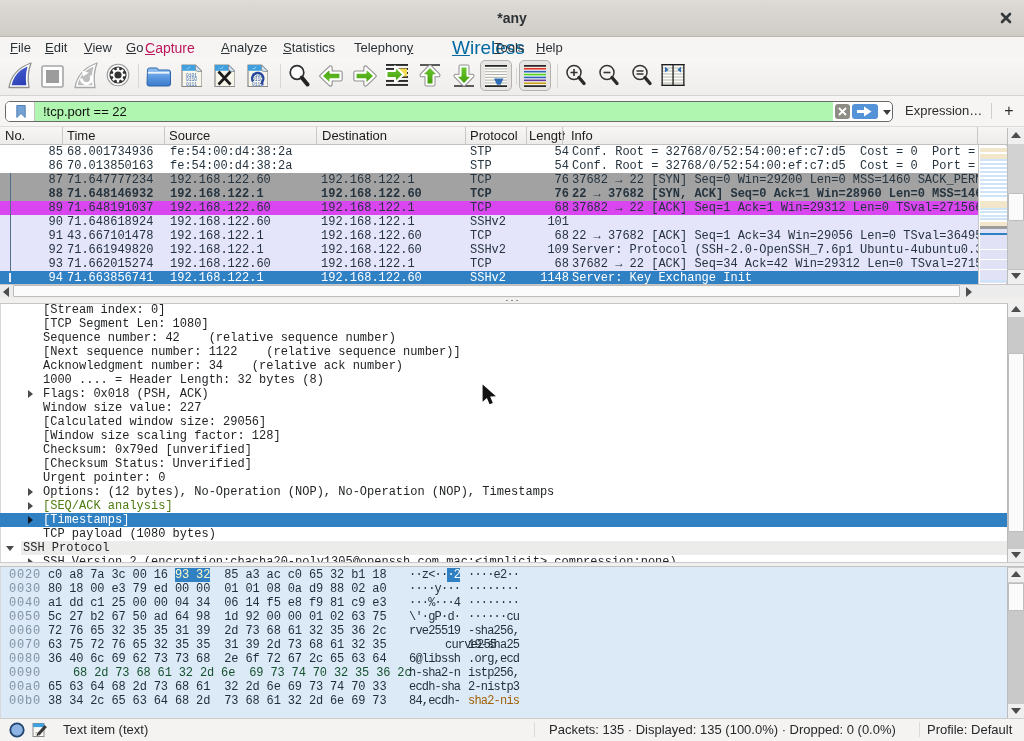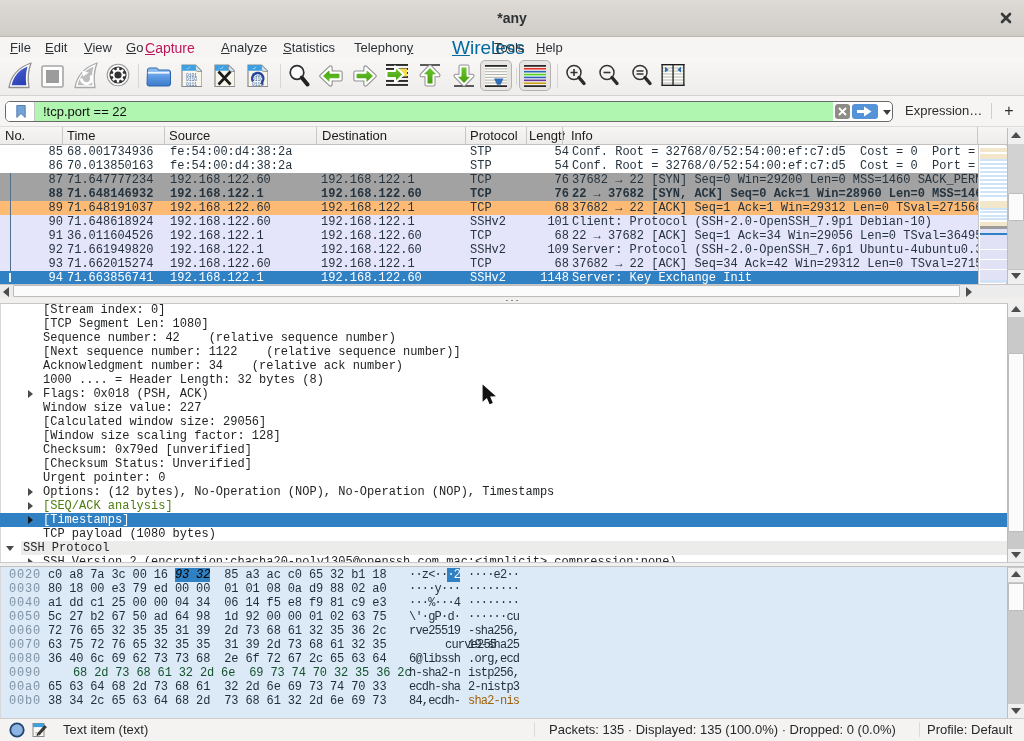--- a/index.html
+++ b/index.html
@@ -296,41 +296,40 @@
   </div>
 <div class="abs" style="left:0;top:187px;width:978px;height:14px;background:#a2a2a2;overflow:hidden;font-weight:bold;">
     <div class="abs mono" style="left:0;top:0;width:63px;height:14px;line-height:14px;text-align:right;color:#26343f;">88</div>
     <div class="abs mono" style="left:67px;top:0;height:14px;line-height:14px;color:#26343f;">71.648146932</div>
     <div class="abs mono" style="left:170px;top:0;height:14px;line-height:14px;color:#26343f;">192.168.122.1</div>
     <div class="abs mono" style="left:321px;top:0;height:14px;line-height:14px;color:#26343f;">192.168.122.60</div>
     <div class="abs mono" style="left:470px;top:0;height:14px;line-height:14px;color:#26343f;">TCP</div>
     <div class="abs mono" style="left:470px;top:0;width:99px;height:14px;line-height:14px;text-align:right;color:#26343f;">76</div>
     <div class="abs mono" style="left:572px;top:0;height:14px;line-height:14px;color:#26343f;">22 → 37682 [SYN, ACK] Seq=0 Ack=1 Win=28960 Len=0 MSS=1460 SACK_PERM=1</div>
   </div>
-<div class="abs" style="left:0;top:201px;width:978px;height:14px;background:#fdba74;overflow:hidden;">
+<div class="abs" style="left:0;top:201px;width:978px;height:14px;background:#d946ef;overflow:hidden;">
     <div class="abs mono" style="left:0;top:0;width:63px;height:14px;line-height:14px;text-align:right;color:#26343f;">89</div>
     <div class="abs mono" style="left:67px;top:0;height:14px;line-height:14px;color:#26343f;">71.648191037</div>
     <div class="abs mono" style="left:170px;top:0;height:14px;line-height:14px;color:#26343f;">192.168.122.60</div>
     <div class="abs mono" style="left:321px;top:0;height:14px;line-height:14px;color:#26343f;">192.168.122.1</div>
     <div class="abs mono" style="left:470px;top:0;height:14px;line-height:14px;color:#26343f;">TCP</div>
     <div class="abs mono" style="left:470px;top:0;width:99px;height:14px;line-height:14px;text-align:right;color:#26343f;">68</div>
     <div class="abs mono" style="left:572px;top:0;height:14px;line-height:14px;color:#26343f;">37682 → 22 [ACK] Seq=1 Ack=1 Win=29312 Len=0 TSval=2715660 TSecr=36495</div>
   </div>
 <div class="abs" style="left:0;top:215px;width:978px;height:14px;background:#e4e4fa;overflow:hidden;">
     <div class="abs mono" style="left:0;top:0;width:63px;height:14px;line-height:14px;text-align:right;color:#26343f;">90</div>
     <div class="abs mono" style="left:67px;top:0;height:14px;line-height:14px;color:#26343f;">71.648618924</div>
     <div class="abs mono" style="left:170px;top:0;height:14px;line-height:14px;color:#26343f;">192.168.122.60</div>
     <div class="abs mono" style="left:321px;top:0;height:14px;line-height:14px;color:#26343f;">192.168.122.1</div>
     <div class="abs mono" style="left:470px;top:0;height:14px;line-height:14px;color:#26343f;">SSHv2</div>
     <div class="abs mono" style="left:470px;top:0;width:99px;height:14px;line-height:14px;text-align:right;color:#26343f;">101</div>
-    <div class="abs mono" style="left:572px;top:0;height:14px;line-height:14px;color:#26343f;">Client: Protocol (SSH-2.0-OpenSSH_7.9p1 Debian-10)</div>
   </div>
 <div class="abs" style="left:0;top:229px;width:978px;height:14px;background:#e4e4fa;overflow:hidden;">
     <div class="abs mono" style="left:0;top:0;width:63px;height:14px;line-height:14px;text-align:right;color:#26343f;">91</div>
-    <div class="abs mono" style="left:67px;top:0;height:14px;line-height:14px;color:#26343f;">36.011604526</div>
+    <div class="abs mono" style="left:67px;top:0;height:14px;line-height:14px;color:#26343f;">43.667101478</div>
     <div class="abs mono" style="left:170px;top:0;height:14px;line-height:14px;color:#26343f;">192.168.122.1</div>
     <div class="abs mono" style="left:321px;top:0;height:14px;line-height:14px;color:#26343f;">192.168.122.60</div>
     <div class="abs mono" style="left:470px;top:0;height:14px;line-height:14px;color:#26343f;">TCP</div>
     <div class="abs mono" style="left:470px;top:0;width:99px;height:14px;line-height:14px;text-align:right;color:#26343f;">68</div>
     <div class="abs mono" style="left:572px;top:0;height:14px;line-height:14px;color:#26343f;">22 → 37682 [ACK] Seq=1 Ack=34 Win=29056 Len=0 TSval=3649596 TSecr=2715</div>
   </div>
 <div class="abs" style="left:0;top:243px;width:978px;height:14px;background:#e4e4fa;overflow:hidden;">
     <div class="abs mono" style="left:0;top:0;width:63px;height:14px;line-height:14px;text-align:right;color:#26343f;">92</div>
     <div class="abs mono" style="left:67px;top:0;height:14px;line-height:14px;color:#26343f;">71.661949820</div>
     <div class="abs mono" style="left:170px;top:0;height:14px;line-height:14px;color:#26343f;">192.168.122.1</div>
@@ -406,21 +405,21 @@
 <div class="abs mono" style="left:43px;top:555px;height:7px;line-height:14px;color:#222426;overflow:hidden;">SSH Version 2 (encryption:chacha20-poly1305@openssh.com mac:&lt;implicit&gt; compression:none)</div>
 <div class="abs" style="left:1007px;top:303px;width:17px;height:259px;background:#c9c9c9;border-left:1px solid #bcbcbc;box-sizing:border-box;"></div>
 <div class="abs sb-btn" style="left:1008px;top:303px;width:16px;height:14px;"></div>
 <div class="abs" style="left:1011px;top:306px;width:0;height:0;border-left:5px solid transparent;border-right:5px solid transparent;border-bottom:6px solid #4d4d4d;"></div>
 <div class="abs sb-btn" style="left:1008px;top:549px;width:16px;height:13px;"></div>
 <div class="abs" style="left:1011px;top:552px;width:0;height:0;border-left:5px solid transparent;border-right:5px solid transparent;border-top:6px solid #4d4d4d;"></div>
 <div class="abs sb-thumb" style="left:1008px;top:353px;width:16px;height:179px;"></div>
 <div class="abs" style="left:0;top:562px;width:1024px;height:5px;background:#f1f0ef;border-top:1px solid #c9c9c9;border-bottom:1px solid #c2c2c2;box-sizing:border-box;"></div>
 <div class="abs" style="left:0;top:567px;width:1024px;height:151px;background:#dce9f7;border-left:1px solid #d8d8d8;box-sizing:border-box;"></div>
 <div class="abs mono" style="left:9px;top:568px;height:14px;line-height:14px;color:#7f93a5;letter-spacing:0.8px;">0020</div>
-<div class="abs mono" style="left:48px;top:568px;height:14px;line-height:14px;color:#1f2e38;letter-spacing:-0.15px;">c0 a8 7a 3c 00 16 <span style="background:#3080c4;color:#000000;font-style:italic;">93 32</span>  85 a3 ac c0 65 32 b1 18</div>
+<div class="abs mono" style="left:48px;top:568px;height:14px;line-height:14px;color:#1f2e38;letter-spacing:-0.15px;">c0 a8 7a 3c 00 16 <span style="background:#3080c4;color:#fef9c3;">93 32</span>  85 a3 ac c0 65 32 b1 18</div>
 <div class="abs mono" style="left:409px;top:568px;height:14px;line-height:14px;color:#1f2e38;letter-spacing:-0.8px;">··z&lt;··<span style="background:#3080c4;color:#fff;">·2</span></div>
 <div class="abs mono" style="left:468px;top:568px;height:14px;line-height:14px;color:#1f2e38;letter-spacing:-0.8px;">····e2··</div>
 <div class="abs mono" style="left:9px;top:582px;height:14px;line-height:14px;color:#7f93a5;letter-spacing:0.8px;">0030</div>
 <div class="abs mono" style="left:48px;top:582px;height:14px;line-height:14px;color:#1f2e38;letter-spacing:-0.15px;">80 18 00 e3 79 ed 00 00  01 01 08 0a d9 88 02 a0</div>
 <div class="abs mono" style="left:409px;top:582px;height:14px;line-height:14px;color:#1f2e38;letter-spacing:-0.8px;">····y···</div>
 <div class="abs mono" style="left:468px;top:582px;height:14px;line-height:14px;color:#1f2e38;letter-spacing:-0.8px;">········</div>
 <div class="abs mono" style="left:9px;top:596px;height:14px;line-height:14px;color:#7f93a5;letter-spacing:0.8px;">0040</div>
 <div class="abs mono" style="left:48px;top:596px;height:14px;line-height:14px;color:#1f2e38;letter-spacing:-0.15px;">a1 dd c1 25 00 00 04 34  06 14 f5 e8 f9 81 c9 e3</div>
 <div class="abs mono" style="left:409px;top:596px;height:14px;line-height:14px;color:#1f2e38;letter-spacing:-0.8px;">···%···4</div>
 <div class="abs mono" style="left:468px;top:596px;height:14px;line-height:14px;color:#1f2e38;letter-spacing:-0.8px;">········</div>

